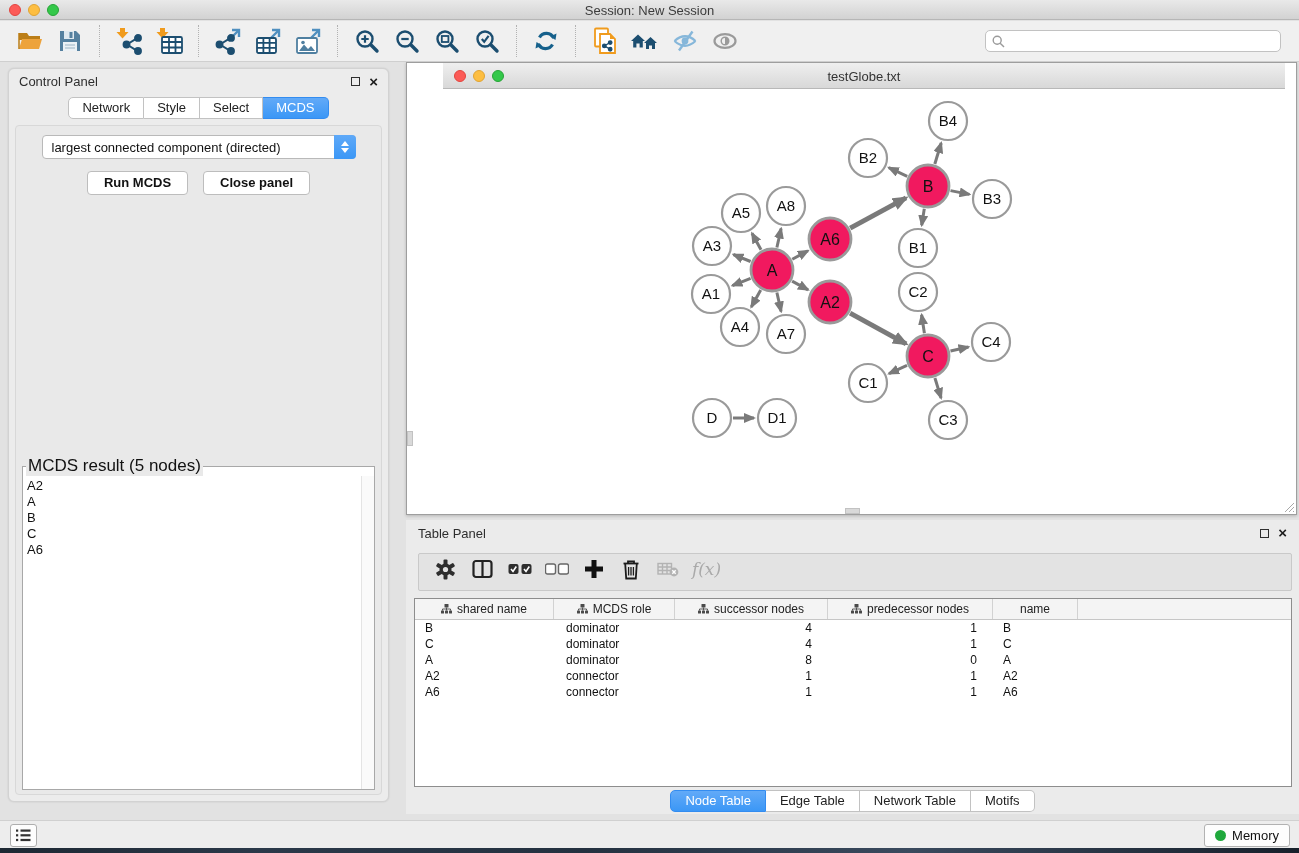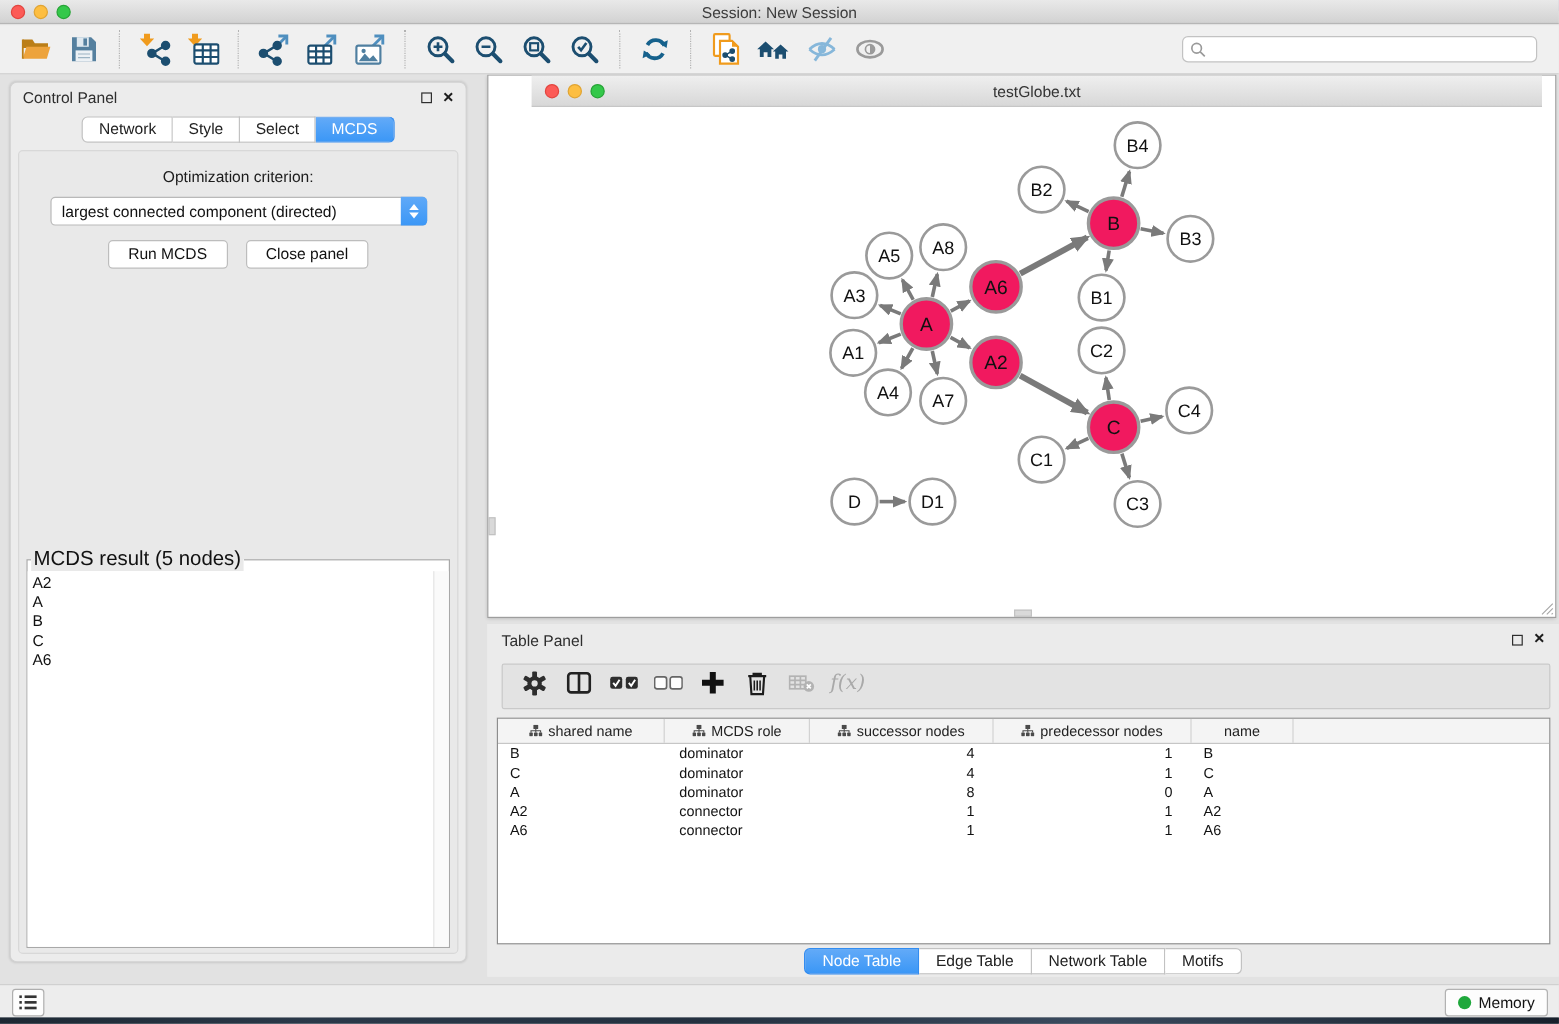--- a/index.html
+++ b/index.html
@@ -48,21 +48,21 @@
   .select-row { display:flex; justify-content:center; margin-top:9px; }
   .mac-select { width:314px; height:24px; background:#fff; border:1px solid #b9b9b9; border-radius:4px;
     display:flex; align-items:center; font-size:13px; color:#111; position:relative; }
   .mac-select .sel-text { padding-left:9px; flex:1; }
   .stepper { width:22px; height:24px; margin:-1px; border-radius:0 4px 4px 0;
     display:flex; flex-direction:column; align-items:center; justify-content:center; gap:2px; }
   .chev-up { width:0; height:0; border-left:4px solid transparent; border-right:4px solid transparent; border-bottom:5px solid #fff; }
   .chev-dn { width:0; height:0; border-left:4px solid transparent; border-right:4px solid transparent; border-top:5px solid #fff; }
   .btn-row { display:flex; justify-content:center; gap:15px; margin-top:12px; }
   .mac-btn { background:#fff; border:1px solid #bdbdbd; border-radius:4px; font-size:13px; color:#111;
-    padding:3px 16px 4px 16px; }
+    padding:3px 16px 4px 16px;font-weight:bold; }
   fieldset.groupbox { position:absolute; left:6px; right:6px; top:330px; bottom:4px;
     border:1px solid #a8a8a8; background:#fff; }
   fieldset.groupbox legend { font-size:17px; color:#111; background:#e9e9e9; padding:0 2px; margin-left:3px; }
   .mcds-list { position:absolute; left:0; right:13px; top:0; bottom:0; background:#fff; overflow:hidden;
     font-size:13px; color:#111; padding:2px 0 0 4px; }
   .mcds-list .li { line-height:16px; }
   .vscroll-track { position:absolute; right:0; top:0; bottom:0; width:13px; background:#fafafa; border-left:1px solid #e4e4e4; }
 
   
   .network-window { position:absolute; left:406px; top:62px; width:891px; height:453px;
@@ -307,21 +307,20 @@
         <span class="close-x">×</span>
       </span>
     </div>
     <div class="cp-tabs" id="cp-tabs">
         <span class="seg">Network</span>
         <span class="seg">Style</span>
         <span class="seg">Select</span>
         <span class="seg sel" style="background: linear-gradient(rgb(98, 170, 248), rgb(59, 151, 246));">MCDS</span>
       </div>
     <div class="cp-content">
-      <div class="opt-label">Optimization criterion:</div>
       <div class="select-row">
         <div class="mac-select">
           <span class="sel-text">largest connected component (directed)</span>
           <span class="stepper" style="background: linear-gradient(rgb(95, 169, 248), rgb(59, 151, 246));">
             <span class="chev-up"></span>
               <span class="chev-dn"></span>
           </span>
         </div>
       </div>
       <div class="btn-row">

